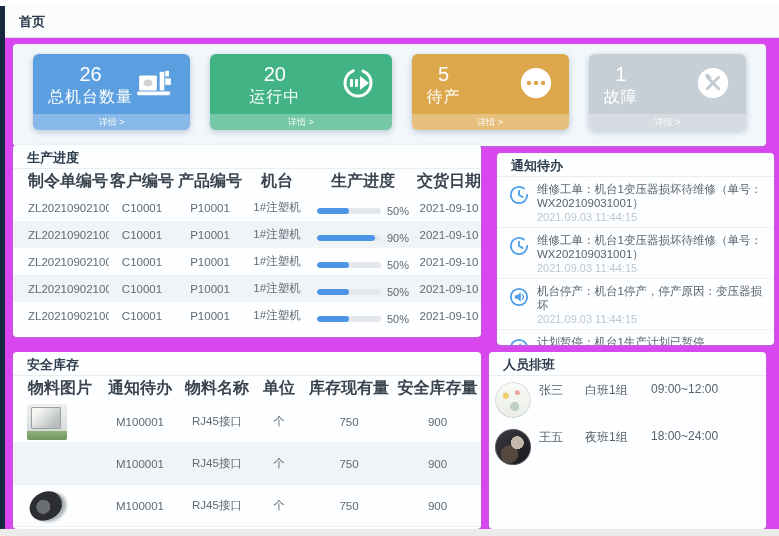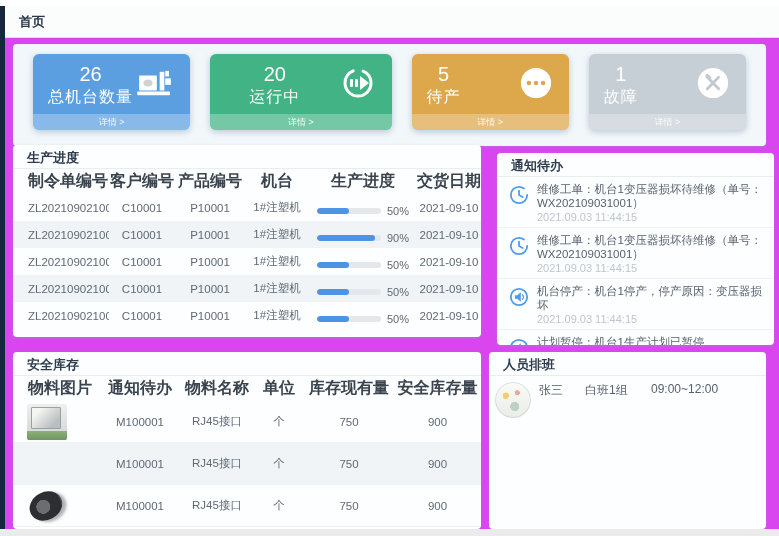--- a/index.html
+++ b/index.html
@@ -401,17 +401,23 @@
   <section class="panel" id="panel-shifts">
     <div class="panel-title">人员排班</div>
     <div class="shift-list">
 
     <div class="shift-row">
           <div class="avatar avatar-1"></div>
           <div class="shift-name">张三</div>
           <div class="shift-group">白班1组</div>
           <div class="shift-time">09:00~12:00</div>
         </div>
+        <div class="shift-row">
+          <div class="avatar avatar-3"></div>
+          <div class="shift-name">王五</div>
+          <div class="shift-group">夜班1组</div>
+          <div class="shift-time">18:00~24:00</div>
+        </div>
       </div>
   </section>
 
   <div class="bottom-strip"></div>
 </div>
 
 </body></html>

